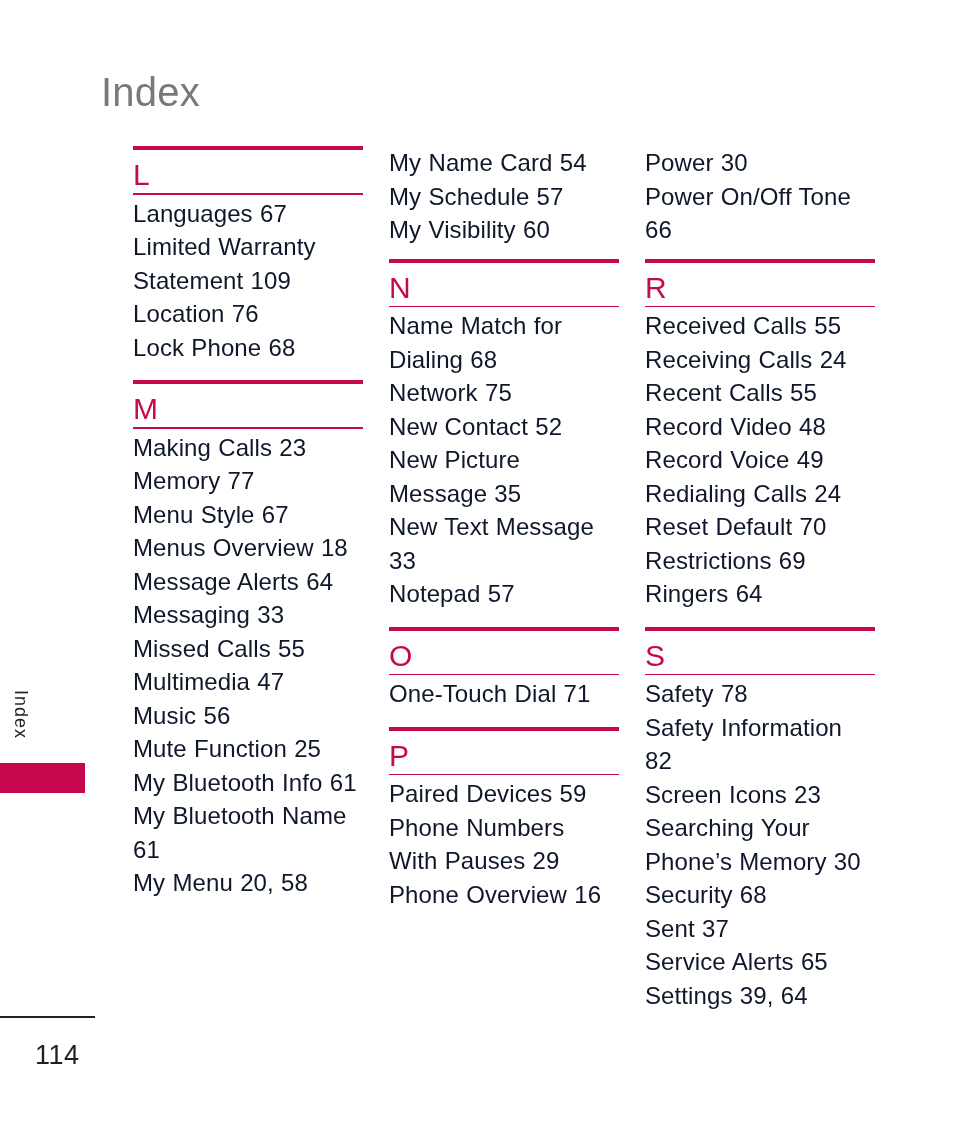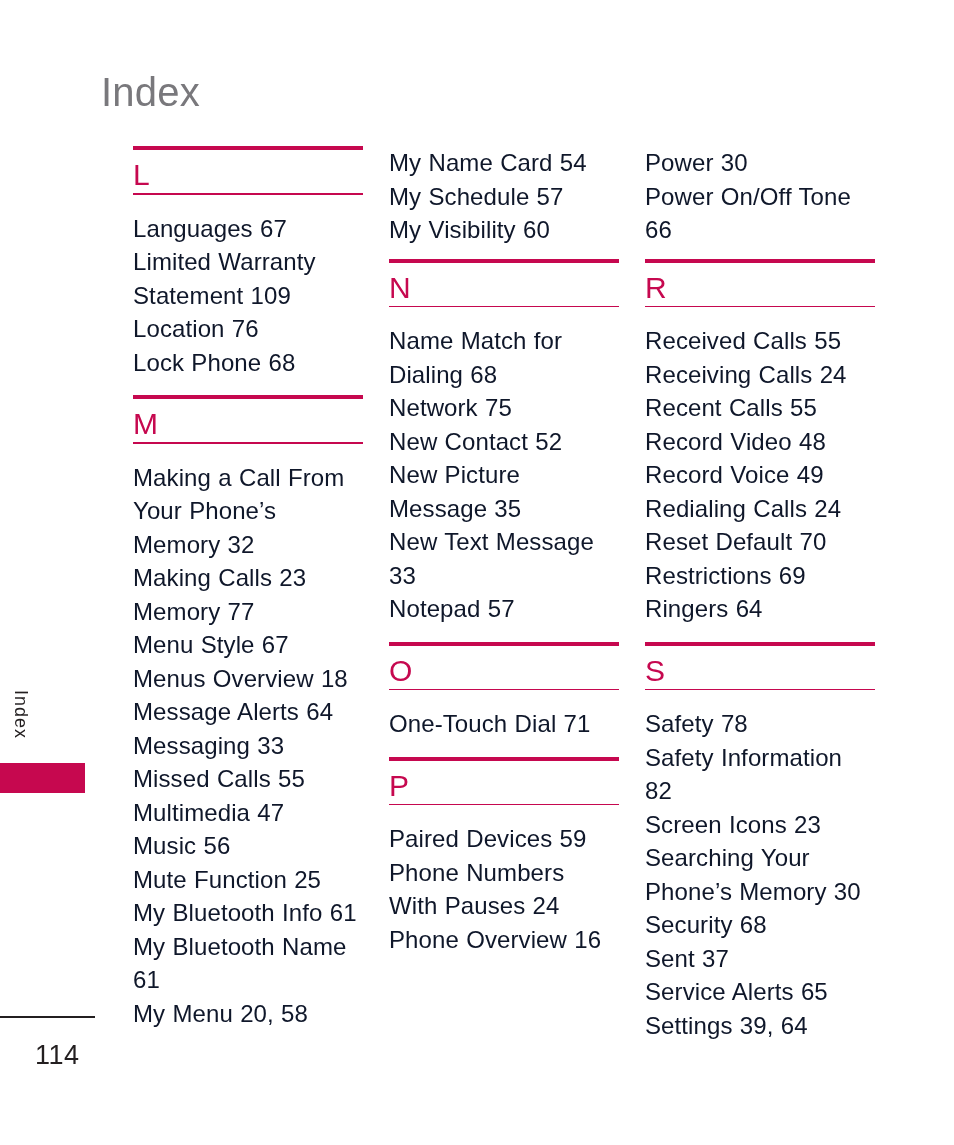--- a/index.html
+++ b/index.html
@@ -102,21 +102,21 @@
     padding-top: 8px;
     padding-bottom: 1px;
     letter-spacing: 0.5px;
   }
   .rule-thin {
     width: 100%;
     height: 1.6px;
     background: #c6084f;
   }
   .entries {
-    padding-top: 17px;
+    padding-top: 2px;
   }
   .entry {
     font-size: 24px;
     line-height: 33.5px;
     color: #0f172a;
     letter-spacing: 0.1px;
     word-spacing: 0.5px;
   }
   
   .orphan-entries {
@@ -146,21 +146,20 @@
           <div class="entry">Limited Warranty Statement 109</div>
           <div class="entry">Location 76</div>
           <div class="entry">Lock Phone 68</div>
         </div>
       </div>
       <div class="section">
         <div class="rule-thick"></div>
         <div class="section-letter">M</div>
         <div class="rule-thin"></div>
         <div class="entries">
-          <div class="entry">Making a Call From Your Phone’s Memory 32</div>
           <div class="entry">Making Calls 23</div>
           <div class="entry">Memory 77</div>
           <div class="entry">Menu Style 67</div>
           <div class="entry">Menus Overview 18</div>
           <div class="entry">Message Alerts 64</div>
           <div class="entry">Messaging 33</div>
           <div class="entry">Missed Calls 55</div>
           <div class="entry">Multimedia 47</div>
           <div class="entry">Music 56</div>
           <div class="entry">Mute Function 25</div>
@@ -196,21 +195,21 @@
         <div class="entries">
           <div class="entry">One-Touch Dial 71</div>
         </div>
       </div>
       <div class="section">
         <div class="rule-thick"></div>
         <div class="section-letter">P</div>
         <div class="rule-thin"></div>
         <div class="entries">
           <div class="entry">Paired Devices 59</div>
-          <div class="entry">Phone Numbers With Pauses 24</div>
+          <div class="entry">Phone Numbers With Pauses 29</div>
           <div class="entry">Phone Overview 16</div>
         </div>
       </div>
     </div>
     <div class="column">
       <div class="entries orphan-entries">
         <div class="entry">Power 30</div>
         <div class="entry">Power On/Off Tone 66</div>
       </div>
       <div class="section">

